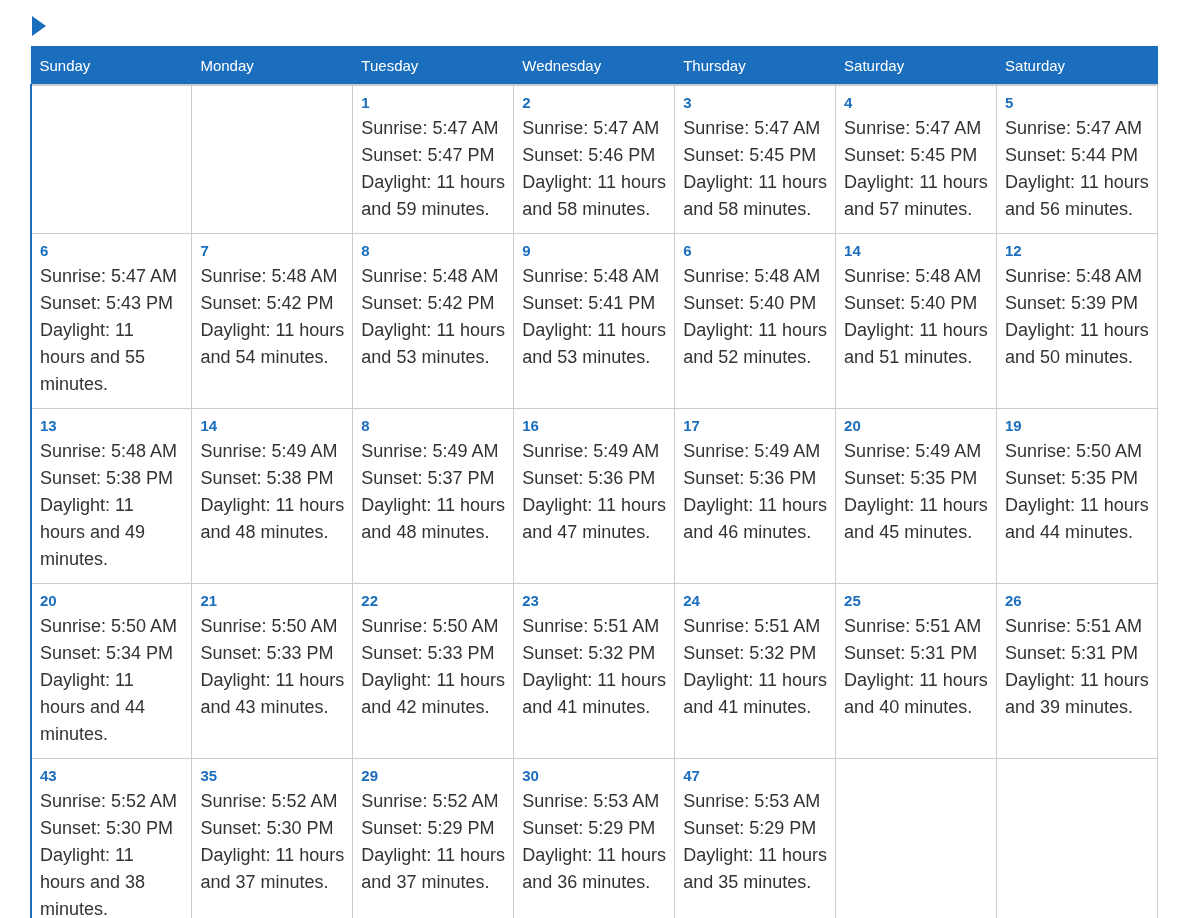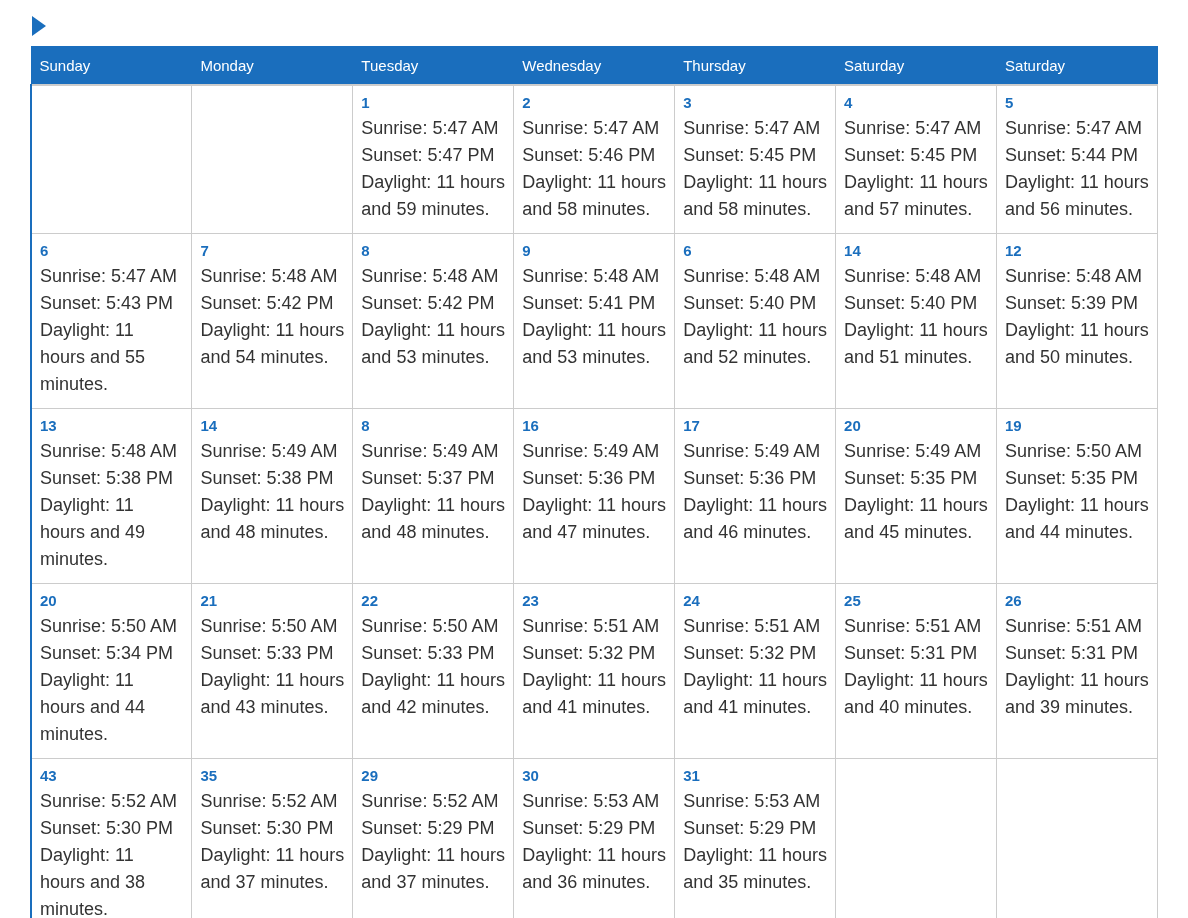--- a/index.html
+++ b/index.html
@@ -265,20 +265,20 @@
         </td>
         <td>
           <span class="day-number">29</span>
           <div class="day-info">Sunrise: 5:52 AM<br>Sunset: 5:29 PM<br>Daylight: 11 hours and 37 minutes.</div>
         </td>
         <td>
           <span class="day-number">30</span>
           <div class="day-info">Sunrise: 5:53 AM<br>Sunset: 5:29 PM<br>Daylight: 11 hours and 36 minutes.</div>
         </td>
         <td>
-          <span class="day-number">31</span>
+          <span class="day-number">47</span>
           <div class="day-info">Sunrise: 5:53 AM<br>Sunset: 5:29 PM<br>Daylight: 11 hours and 35 minutes.</div>
         </td>
         <td class="empty-cell"></td>
         <td class="empty-cell"></td>
       </tr>
     </tbody>
 </table>
 
 </body></html>

